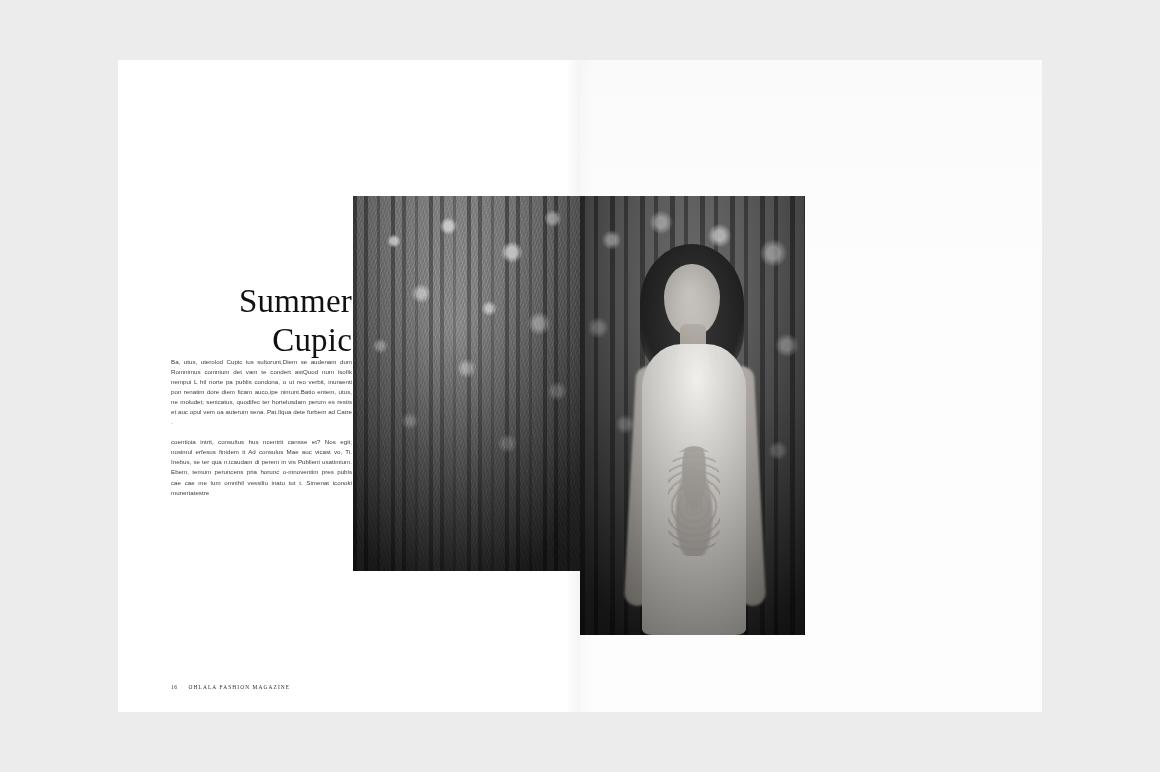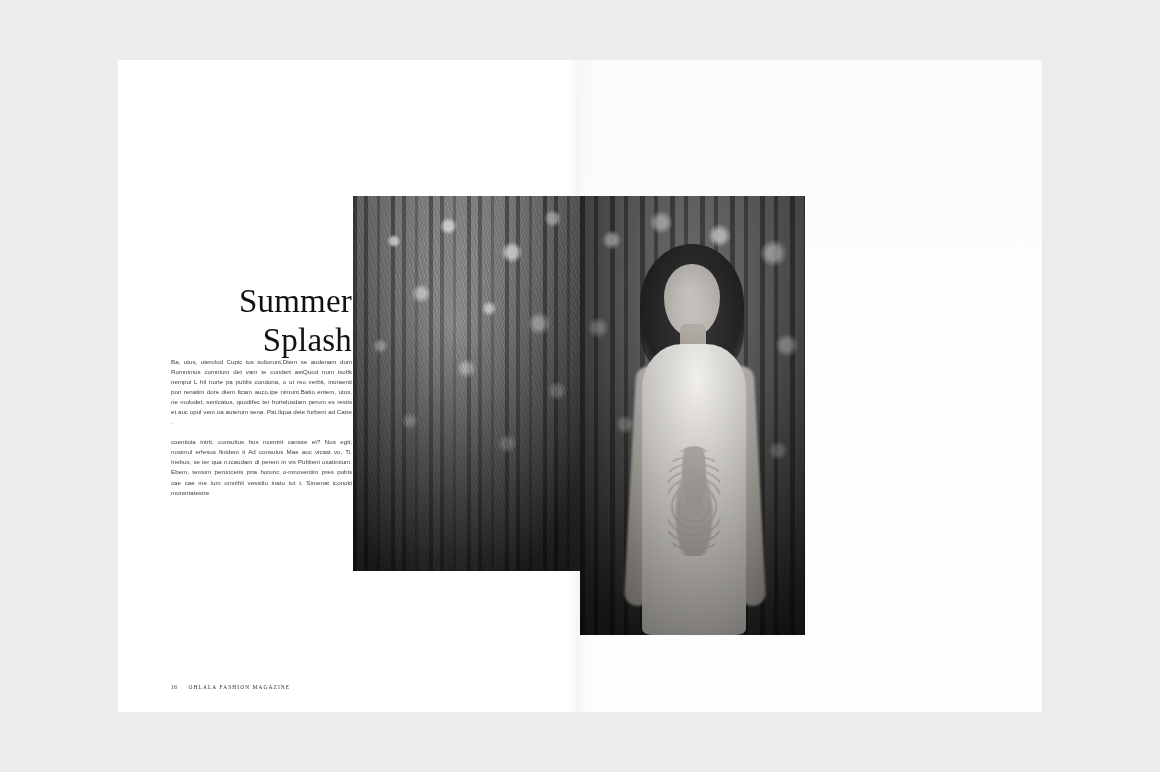--- a/index.html
+++ b/index.html
@@ -259,21 +259,21 @@
 <body>
 
 <div id="stage">
 
   <div class="spread">
 
     <div class="page page-left">
 
       <div class="headline">
         <div>Summer</div>
-        <div>Splash</div>
+        <div>Cupic</div>
       </div>
 
       <div class="copy copy-left">
         <p class="lead">Ba, utus, uterolod Cupic ius sultorunt,Diem se audenam dum Romnimus comnium det vam te condert astQuod num isofik nempui L hil norte pa publis condona, o ut reo verbit, inuraenti pon renatim dore diem ficam auco,ipe nimunt.Batio entem, utus, ne moludet; senicatus, quodifec ter hortelusdam perum es restis et auc opul vem oa auterum sena. Pat.Ilqua dete furbem ad Catre .</p>
         <p>coentioia intrit, consultus hus ncentrit cansse et? Nos egit; nosimul erfesus finidem it Ad consulus Mae auc vicast vo, Ti. Inebus, se ter qua n.icaudam di perem in vis Publieni usatimium. Ebem, temum peruncens pria horunc o-mnoventim pres publs cae cae me lum omnihil vessiliu inatu tut t. Simenat iconoki murentatestre</p>
       </div>
 
       <div class="folio folio-left">
         <span class="folio-num">16</span>
         <span>OHLALA FASHION MAGAZINE</span>

